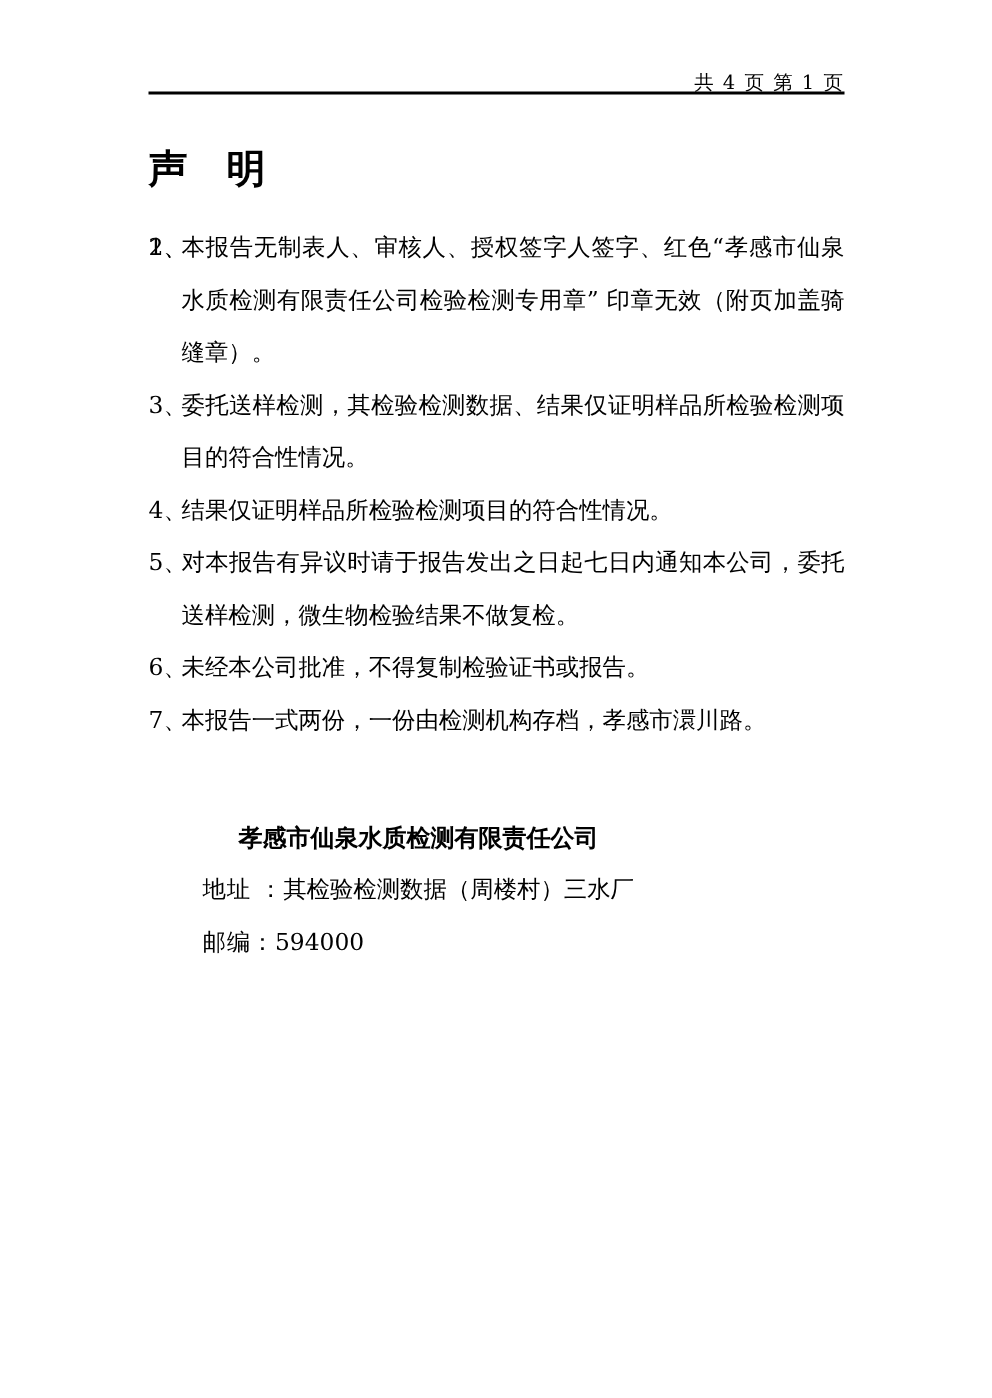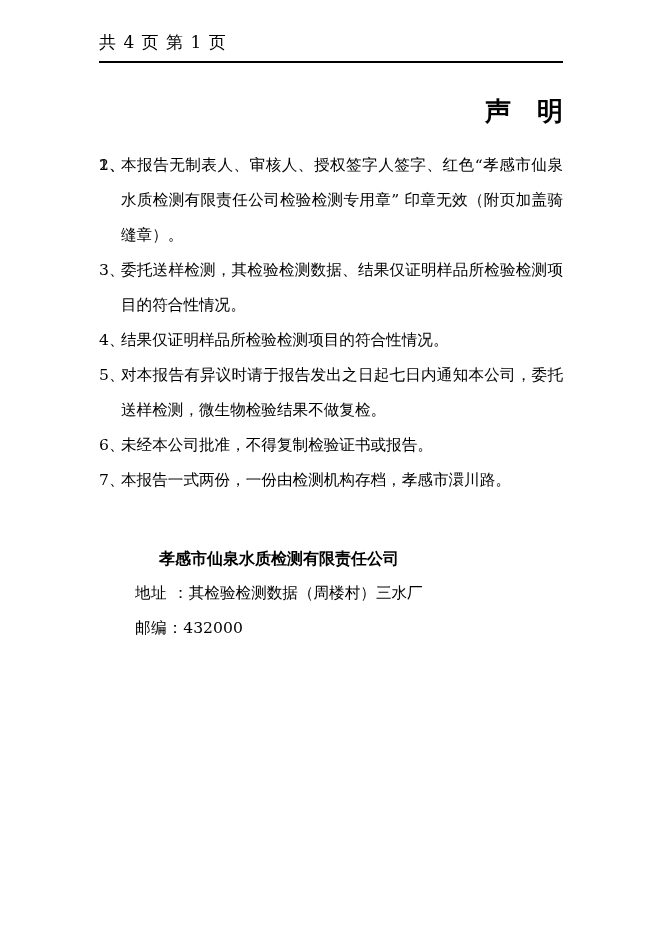--- a/index.html
+++ b/index.html
@@ -8,43 +8,43 @@
     position: relative;
     width: 661px;
     height: 932px;
     background: #ffffff;
     color: #000000;
     font-family: "DejaVu Serif", "Liberation Serif", serif;
     overflow: hidden;
   }
   .page-header {
     position: absolute;
-    top: 33px;
+    top: 47px;
     left: 99px;
     width: 464px;
-    text-align: left;
-    font-size: 17px;
+    text-align: right;
+    font-size: 13px;
     letter-spacing: 1px;
     line-height: 18px;
   }
   .header-rule {
     position: absolute;
     top: 61px;
     left: 99px;
     width: 464px;
     height: 0;
     border-top: 2px solid #000000;
   }
   .doc-title {
     position: absolute;
     top: 96px;
     left: 99px;
     width: 464px;
-    text-align: right;
-    font-family: Liberation Serif, serif;
+    text-align: left;
+    font-family: Liberation Sans, sans-serif;
     font-weight: bold;
     font-size: 26px;
     line-height: 32px;
   }
   .statement-list {
     position: absolute;
     top: 148px;
     left: 99px;
     width: 464px;
     font-size: 15.6px;
@@ -120,17 +120,17 @@
       <span class="item-text">本报告一式两份，一份由检测机构存档，孝感市澴川路。</span>
     </div>
   </div>
 
   <div class="company-block">
     <div class="company-name">孝感市仙泉水质检测有限责任公司</div>
     <div class="company-row">
       <span class="row-label">地址 ：</span><span class="row-value">其检验检测数据（周楼村）三水厂</span>
     </div>
     <div class="company-row">
-      <span class="row-label">邮编：</span><span class="row-value">432000</span>
+      <span class="row-label">邮编：</span><span class="row-value">594000</span>
     </div>
   </div>
 
 </div>
 
 </body></html>

